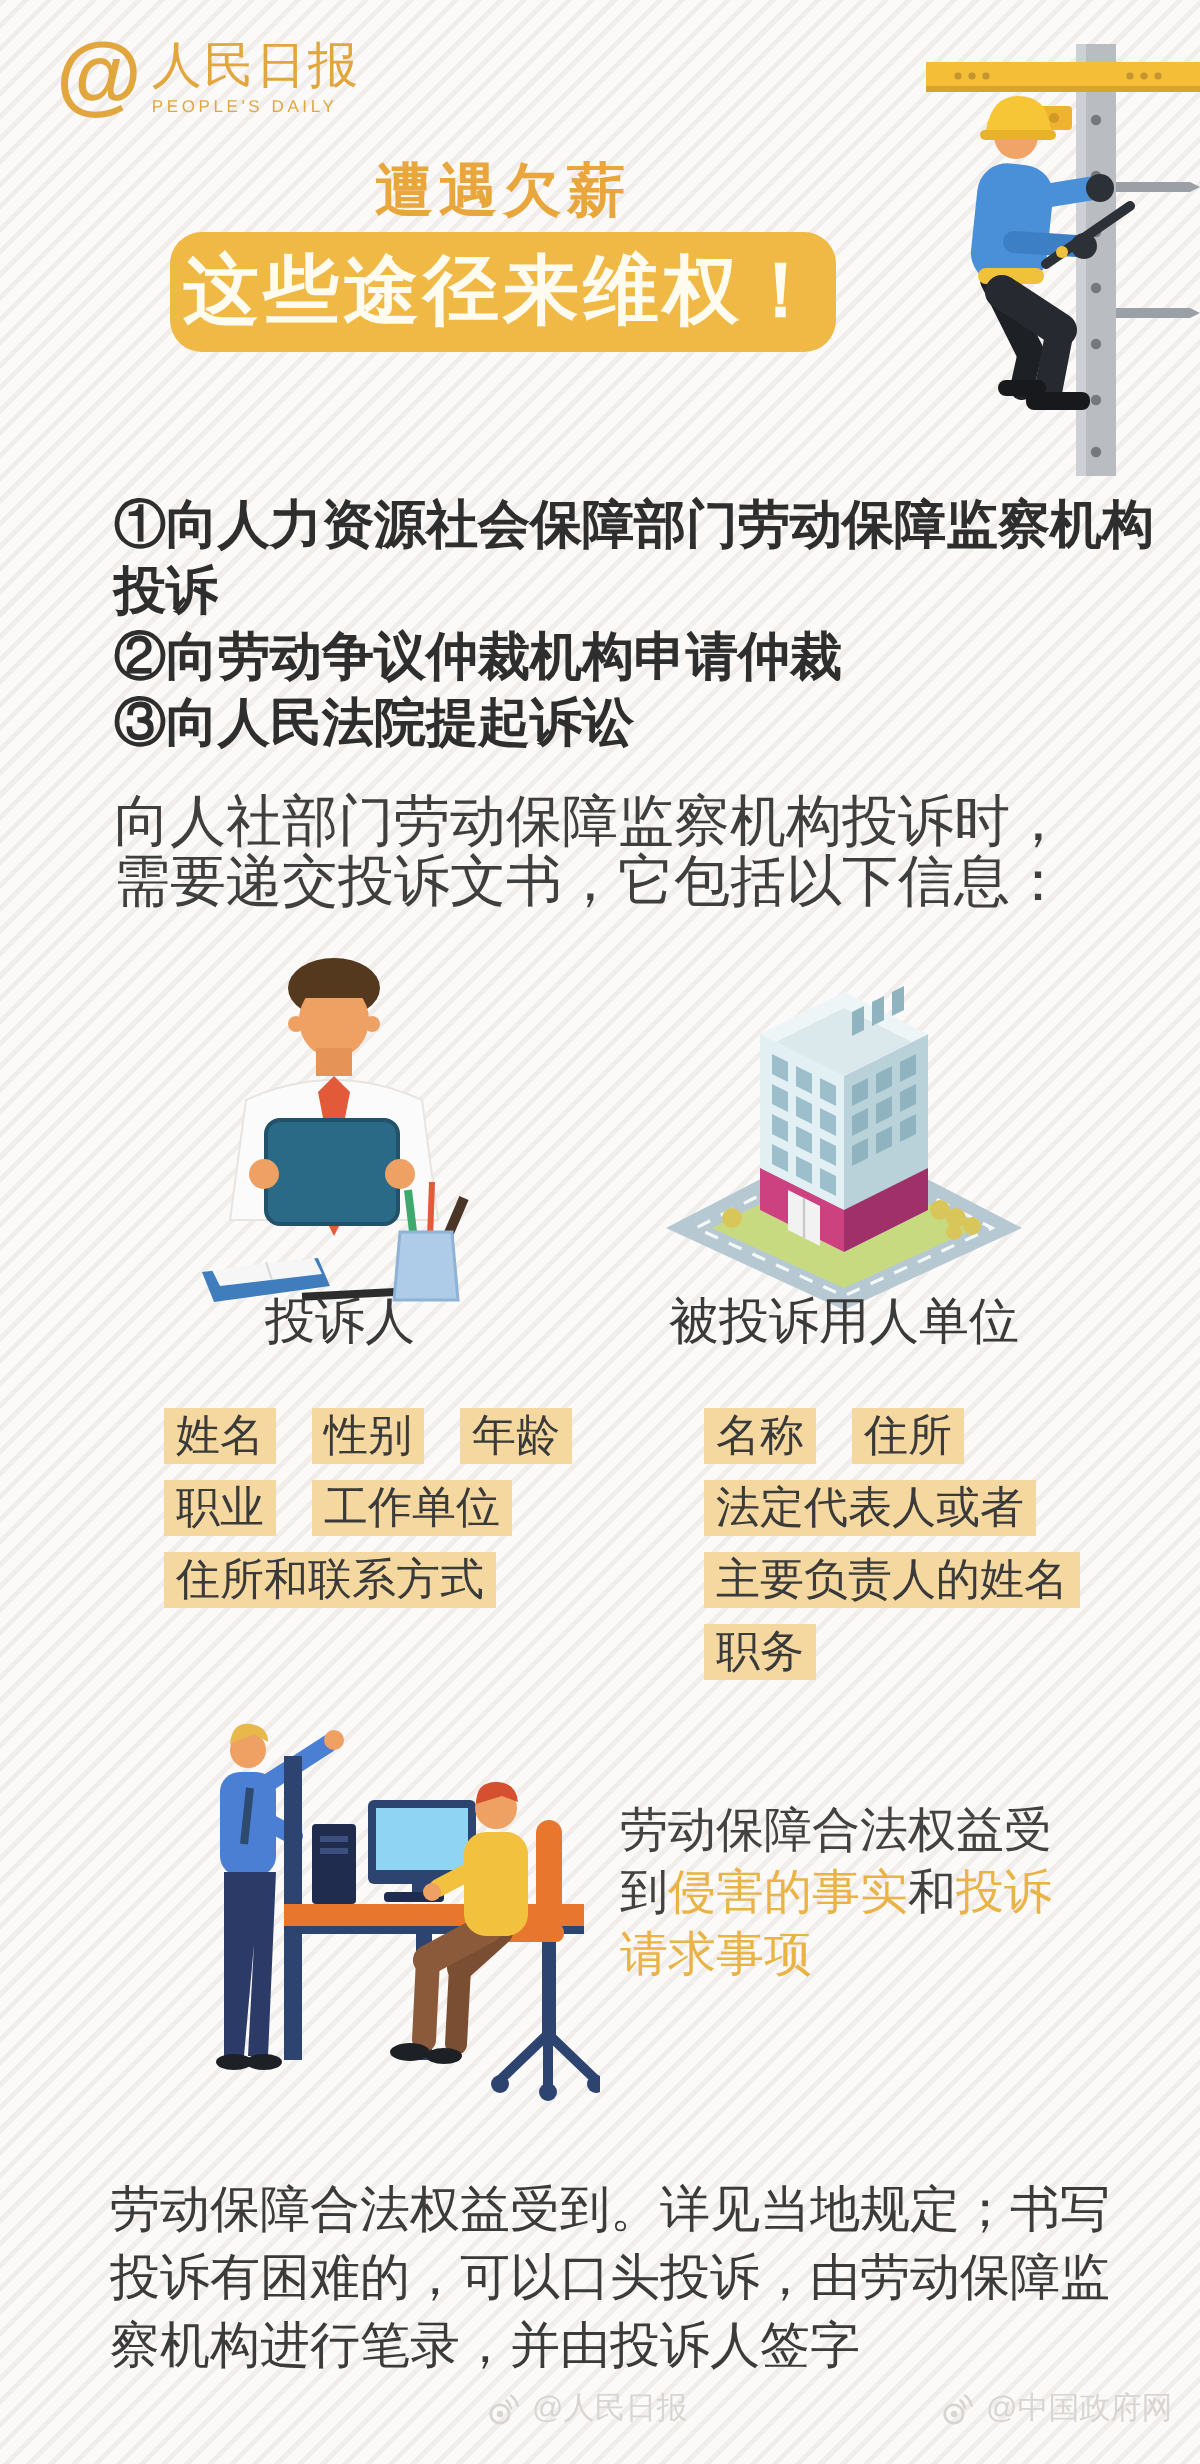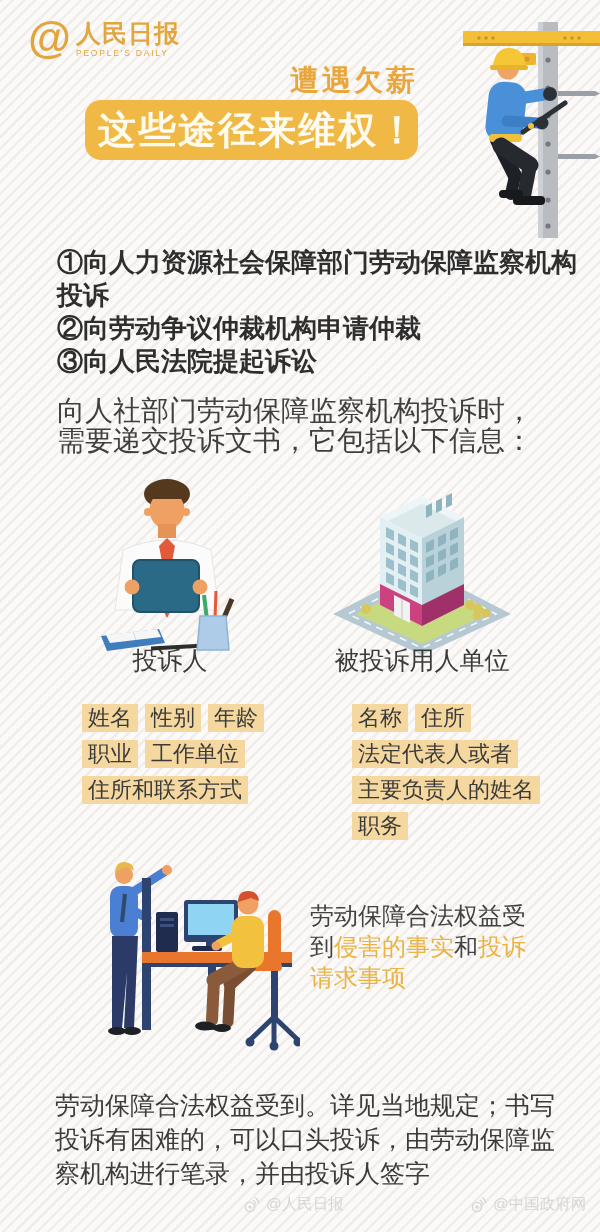--- a/index.html
+++ b/index.html
@@ -6,43 +6,43 @@
   .poster{
     position:relative;width:600px;height:1232px;overflow:hidden;
     font-family:"Liberation Sans",sans-serif;
     background-color:#fbfaf8;
     background-image:repeating-linear-gradient(135deg,#f0edeb 0px,#f0edeb 2.5px,rgba(0,0,0,0) 2.5px,rgba(0,0,0,0) 8px);
   }
   
   .logo{position:absolute;left:28px;top:16px;display:flex;align-items:flex-start;gap:5px;color:#e2a63e;}
   .logo-at{font-size:44px;font-weight:bold;line-height:44px;position:relative;}
   .logo-text{display:flex;flex-direction:column;margin-top:4px;}
-  .logo-cn{font-size:25px;font-weight:bold;letter-spacing:1px;line-height:26px;}
+  .logo-cn{font-size:25px;font-weight:normal;letter-spacing:1px;line-height:26px;}
   .logo-en{font-size:8.5px;letter-spacing:1.8px;margin-top:2px;}
   
-  .title-block{position:absolute;left:85px;top:64px;width:333px;text-align:right;}
+  .title-block{position:absolute;left:85px;top:80px;width:333px;text-align:center;}
   .kicker{font-size:29px;font-weight:bold;color:#e8a63c;letter-spacing:3px;line-height:32px;}
   .banner{margin-top:4px;background:#f0b844;border-radius:16px;height:60px;line-height:60px;
           font-size:38px;font-weight:bold;color:#fffbef;letter-spacing:2px;}
   
   .worker-illo{position:absolute;left:435px;top:8px;}
   .illo-complainant{position:absolute;left:95px;top:474px;}
   .illo-employer{position:absolute;left:330px;top:484px;}
   .illo-desk{position:absolute;left:72px;top:852px;}
   
   .remedies{position:absolute;left:57px;top:246px;width:532px;font-size:26px;font-weight:bold;
             color:#2e2e2e;line-height:33px;}
   .intro{position:absolute;left:57px;top:396px;width:500px;font-size:28px;color:#3f3f3f;line-height:30px;}
   .party-label{position:absolute;top:644px;font-size:25px;color:#3a3a3a;text-align:center;}
   .label-complainant{left:80px;width:180px;}
   .label-employer{left:312px;width:220px;}
   .tags{position:absolute;top:704px;}
   .tags-left{left:82px;width:260px;}
   .tags-right{left:352px;width:215px;}
-  .tag-row{display:flex;gap:7px;margin-bottom:8px;}
+  .tag-row{display:flex;gap:18px;margin-bottom:8px;}
   .tag{background:#f4d8a0;color:#3a3a3a;font-size:22px;line-height:28px;padding:0 6px;white-space:nowrap;}
   .facts{position:absolute;left:310px;top:900px;width:228px;font-size:24px;line-height:31px;color:#424242;}
   .facts .hl{color:#e9b345;}
   .note{position:absolute;left:55px;top:1088px;width:508px;font-size:25px;line-height:34px;color:#3b3b3b;}
   
   .watermark{position:absolute;top:1194px;display:flex;align-items:center;gap:4px;color:#d8d5d2;font-size:15.5px;}
   .wm-left{left:243px;}
   .wm-right{left:470px;}
 </style>
 </head>

